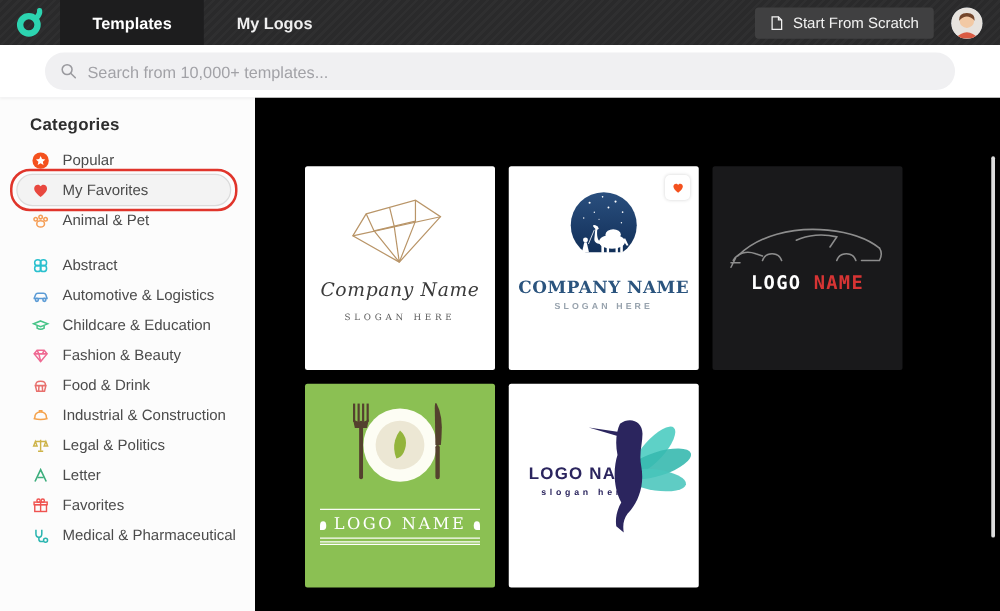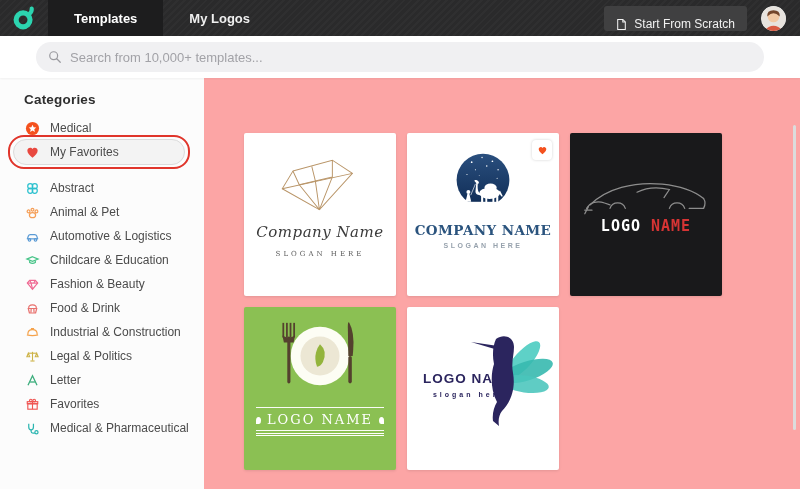--- a/index.html
+++ b/index.html
@@ -7,21 +7,21 @@
   .page { width:800px; height:489px; display:flex; flex-direction:column; }
 
   
   .navbar { height:36px; background:#2a2a2b;
     background-image:repeating-linear-gradient(135deg, rgba(255,255,255,0.025) 0 2px, transparent 2px 5px);
     display:flex; align-items:stretch; flex:0 0 36px; }
   .logo-box { width:48px; display:flex; align-items:center; justify-content:center; cursor:pointer; }
   .nav-tab { display:flex; align-items:center; padding:0 26px; color:#efefef; font-size:13px; font-weight:bold; cursor:pointer; }
   .nav-tab.active { background:#1d1d1e; color:#ffffff; }
   .nav-right { margin-left:auto; display:flex; align-items:center; gap:14px; padding-right:14px; }
-  .scratch-btn { display:flex; align-items:flex-end; gap:7px; background:#404041; border:none; color:#f2f2f2;
+  .scratch-btn { display:flex; align-items:center; gap:7px; background:#404041; border:none; color:#f2f2f2;
     font-size:12px; font-family:inherit; height:25px; padding:0 12px; border-radius:3px; cursor:pointer; }
   .avatar { width:25px; height:25px; border-radius:50%; overflow:hidden; background:#cfd6da; cursor:pointer; }
 
   
   .search-strip { height:42px; background:#ffffff; flex:0 0 42px; display:flex; align-items:center; padding:0 36px;
     box-shadow:0 1px 2px rgba(0,0,0,0.05); position:relative; z-index:2; }
   .search-input-wrap { flex:1; height:30px; background:#f0f0f2; border-radius:15px; display:flex; align-items:center; padding:0 12px; }
   .search-input-wrap input { border:none; background:transparent; outline:none; flex:1; font-size:13px; color:#444;
     font-family:inherit; margin-left:8px; }
   .search-input-wrap input::placeholder { color:#a2a2a7; }
@@ -35,21 +35,21 @@
   .cat-item .cicon { width:16px; height:16px; display:flex; align-items:center; justify-content:center; margin-right:10px; flex:0 0 16px; }
   .cat-item .clabel { font-size:12px; white-space:nowrap; }
   .cat-item.gap-top { margin-top:12px; }
   .cat-item.selected { position:relative; }
   .cat-item.selected::before { content:""; position:absolute; left:13px; right:19px; top:-1px; bottom:-1px;
     background:#f3f3f3; border:1px solid #dbdbdb; border-radius:13px; }
   .cat-item.selected::after { content:""; position:absolute; left:8px; right:14px; top:-5px; bottom:-5px;
     border:2.5px solid #e0352b; border-radius:16px; pointer-events:none; }
   .cat-item.selected .cicon, .cat-item.selected .clabel { position:relative; z-index:1; }
 
-  .board { flex:1; background:#fca5a5; position:relative; overflow:hidden; }
+  .board { flex:1; background:#000000; position:relative; overflow:hidden; }
   .cards { padding:55px 0 0 40px; display:grid; grid-template-columns:repeat(3,152px); gap:11px; }
   .card { width:152px; height:163px; background:#fff; border-radius:2px; box-shadow:0 1px 3px rgba(0,0,0,0.10);
     position:relative; cursor:pointer; display:flex; flex-direction:column; align-items:center; overflow:hidden; }
 
   
   .c1-name { font-family:"DejaVu Serif","Liberation Serif",serif; font-style:italic; font-size:15px; color:#3a3a3a; margin-top:6px; letter-spacing:0.5px; }
   .c1-slogan { font-family:"DejaVu Serif","Liberation Serif",serif; font-size:7px; letter-spacing:3px; color:#5c5c5c; margin-top:9px; }
 
   
   .fav-btn { position:absolute; top:7px; right:7px; width:20px; height:20px; background:#fff; border:none; border-radius:4px;
@@ -132,54 +132,54 @@
       <h3>Categories</h3>
       <ul class="cat-list">
 
         <li class="cat-item">
           <span class="cicon" style="color: rgb(244, 81, 30);">
             <svg width="15" height="15" viewBox="0 0 16 16">
                 <circle cx="8" cy="8" r="7" fill="currentColor"></circle>
               <polygon points="8,4 9.2,6.7 12,7 9.9,8.9 10.5,11.7 8,10.2 5.5,11.7 6.1,8.9 4,7 6.8,6.7" fill="#fff"></polygon>
               </svg>
           </span>
-          <span class="clabel">Medical</span>
+          <span class="clabel">Popular</span>
         </li>
 
         <li class="cat-item selected">
           <span class="cicon" style="color: rgb(232, 72, 63);">
             <svg width="15" height="15" viewBox="0 0 16 16">
               <path d="M8 13.5 C5 11 2.5 8.8 2.5 6.2 C2.5 4.4 3.9 3 5.6 3 C6.6 3 7.5 3.5 8 4.3 C8.5 3.5 9.4 3 10.4 3 C12.1 3 13.5 4.4 13.5 6.2 C13.5 8.8 11 11 8 13.5 Z" fill="currentColor"></path>
               </svg>
           </span>
           <span class="clabel">My Favorites</span>
         </li>
 
+        <li class="cat-item">
+          <span class="cicon" style="color: rgb(245, 158, 86);">
+            <svg width="15" height="15" viewBox="0 0 16 16" fill="none" stroke="currentColor" stroke-width="1.3">
+              <ellipse cx="8" cy="10.8" rx="3.3" ry="2.7"></ellipse>
+                <circle cx="3.8" cy="6.8" r="1.5"></circle>
+              <circle cx="8" cy="5" r="1.5"></circle>
+                <circle cx="12.2" cy="6.8" r="1.5"></circle>
+              </svg>
+          </span>
+          <span class="clabel">Animal &amp; Pet</span>
+        </li>
+
         <li class="cat-item gap-top">
           <span class="cicon" style="color: rgb(42, 192, 206);">
             <svg width="15" height="15" viewBox="0 0 16 16" fill="none" stroke="currentColor" stroke-width="1.3">
               <circle cx="5.6" cy="5.6" r="2.7"></circle>
                 <circle cx="10.4" cy="5.6" r="2.7"></circle>
               <circle cx="5.6" cy="10.4" r="2.7"></circle>
                 <circle cx="10.4" cy="10.4" r="2.7"></circle>
               </svg>
           </span>
           <span class="clabel">Abstract</span>
-        </li>
-
-        <li class="cat-item">
-          <span class="cicon" style="color: rgb(245, 158, 86);">
-            <svg width="15" height="15" viewBox="0 0 16 16" fill="none" stroke="currentColor" stroke-width="1.3">
-              <ellipse cx="8" cy="10.8" rx="3.3" ry="2.7"></ellipse>
-                <circle cx="3.8" cy="6.8" r="1.5"></circle>
-              <circle cx="8" cy="5" r="1.5"></circle>
-                <circle cx="12.2" cy="6.8" r="1.5"></circle>
-              </svg>
-          </span>
-          <span class="clabel">Animal &amp; Pet</span>
         </li>
 
 
         <li class="cat-item">
           <span class="cicon" style="color: rgb(91, 155, 213);">
             <svg width="15" height="15" viewBox="0 0 16 16" fill="none" stroke="currentColor" stroke-width="1.3">
               <path d="M2.5 10.5 L3.6 7.4 Q4.1 6 5.6 6 H10.4 Q11.9 6 12.5 7.4 L13.5 10.5"></path>
               <path d="M2 10.5 H14"></path>
                 <circle cx="4.8" cy="11.6" r="1.3"></circle>
                 <circle cx="11.2" cy="11.6" r="1.3"></circle>

